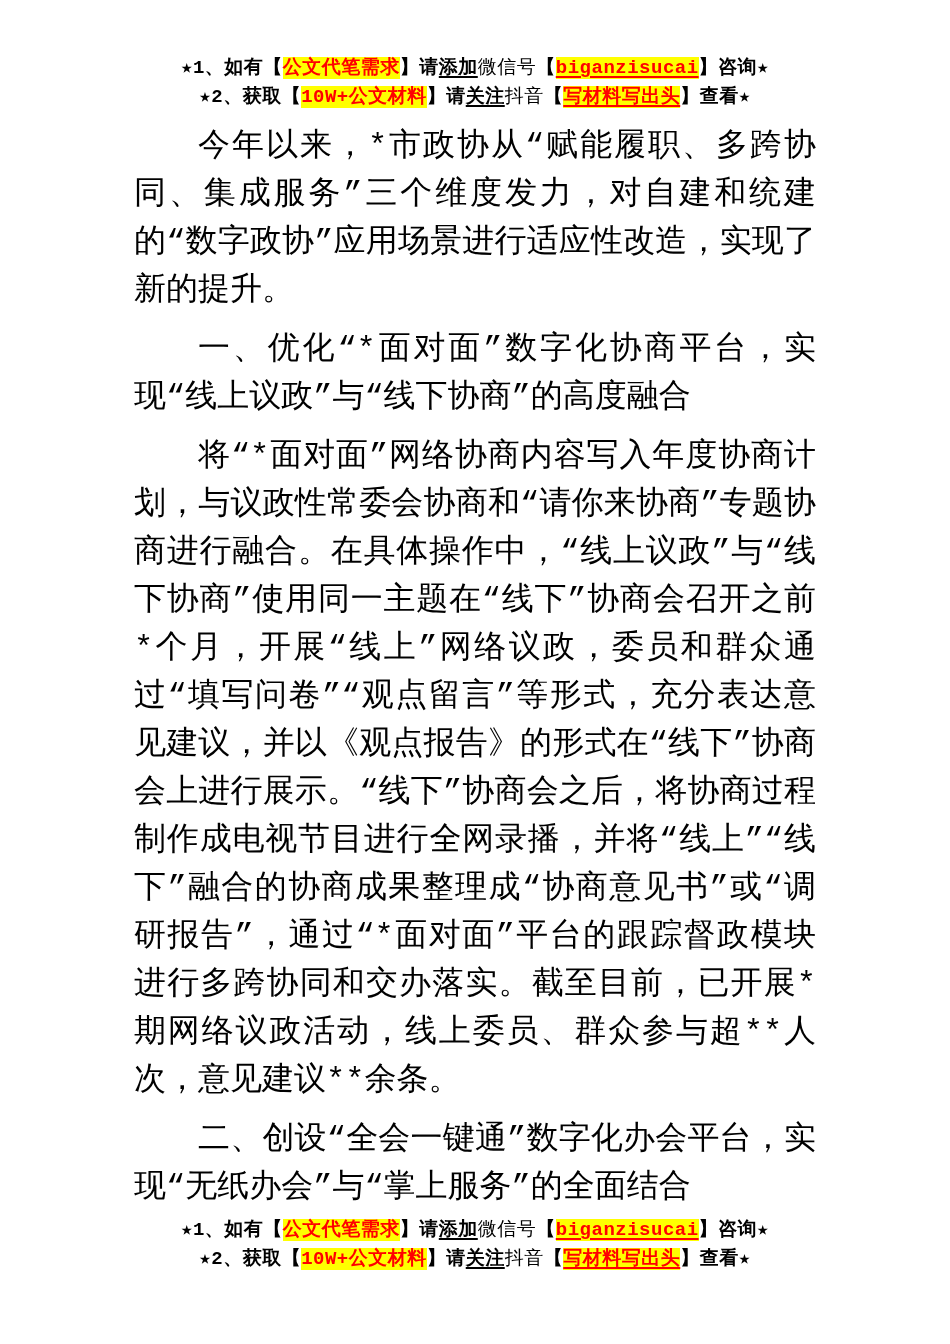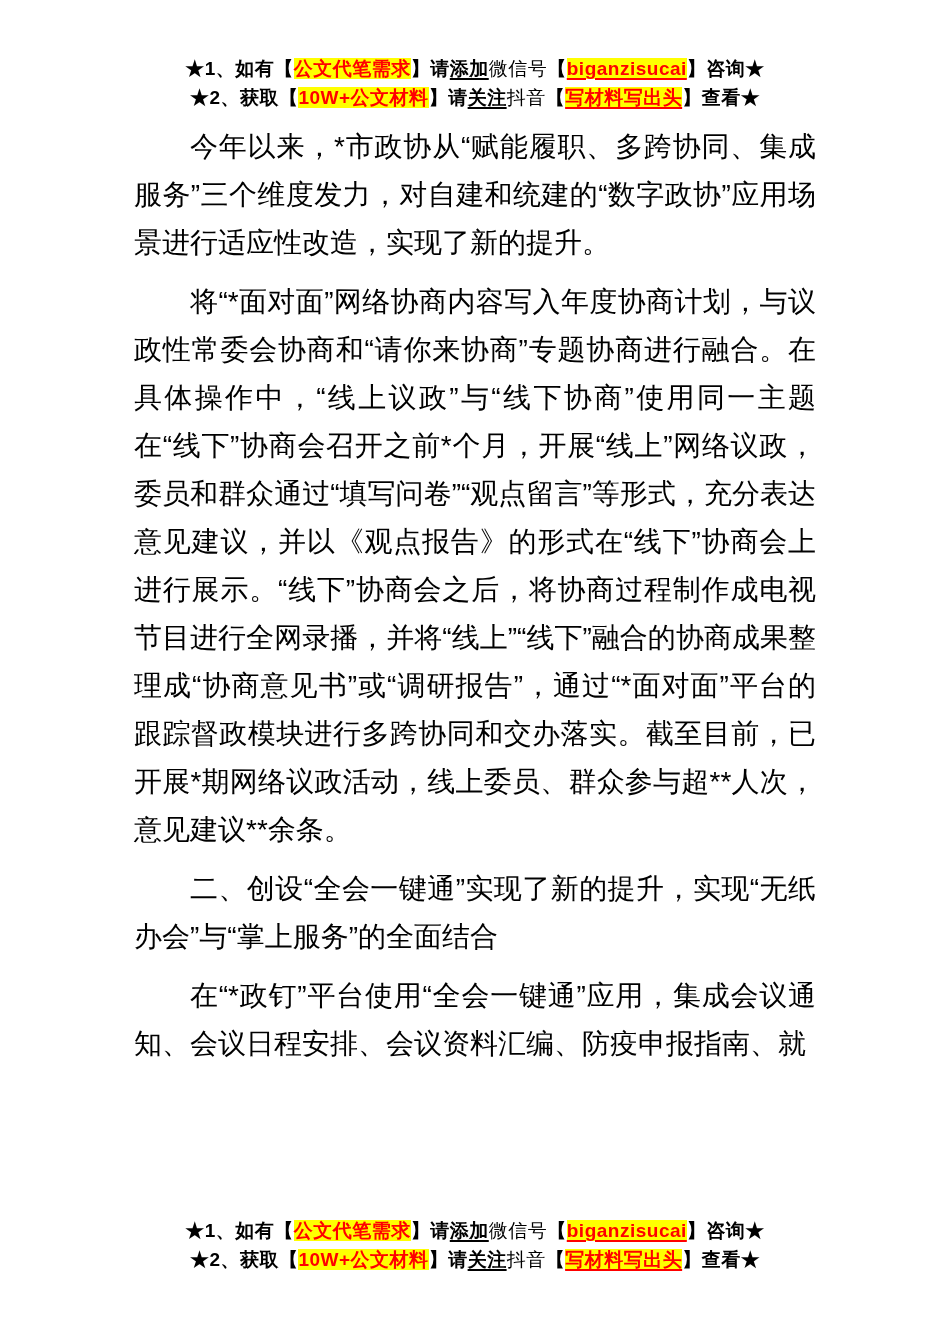--- a/index.html
+++ b/index.html
@@ -8,21 +8,21 @@
     --hl-bg:#ffff00;
     --hl-text:#ff0000;
   }
   html,body{margin:0;padding:0;background:var(--page-bg);}
   .page{
     position:relative;
     width:873px;height:1344px;
     margin:0 auto;
     background:var(--page-bg);
     color:var(--text-color);
-    font-family:Liberation Sans, sans-serif;
+    font-family:Liberation Mono, monospace;
     overflow:hidden;
   }
   .main{
     position:absolute;top:0;left:0;right:0;
     height:1210px;overflow:hidden;
   }
   .banner{
     text-align:center;
     font-size:19px;
     line-height:29px;
@@ -64,41 +64,42 @@
     line-height:49px;
     font-weight:bold;
     text-align:center;
   }
   .content{
     width:682px;
     margin:0 auto;
   }
   .block{
     margin:11px 0 0;
-    font-size:28px;
+    font-size:32px;
     line-height:48px;
     font-weight:normal;
     text-align:justify;
     text-indent:2em;
     word-break:break-all;
   }
 </style>
 </head>
 <body>
 
 <div class="page">
   <div class="main">
     <div class="banner banner-top">
         <div class="banner-line"><span class="seg-bold">★1、如有【</span><span class="seg-highlight-red">公文代笔需求</span><span class="seg-bold">】请</span><span class="seg-bold-underline">添加</span><span class="seg-regular">微信号</span><span class="seg-bold">【</span><span class="seg-highlight-red-underline">biganzisucai</span><span class="seg-bold">】咨询★</span></div>
         <div class="banner-line"><span class="seg-bold">★2、获取【</span><span class="seg-highlight-red">10W+公文材料</span><span class="seg-bold">】请</span><span class="seg-bold-underline">关注</span><span class="seg-regular">抖音</span><span class="seg-bold">【</span><span class="seg-highlight-red-underline">写材料写出头</span><span class="seg-bold">】查看★</span></div>
       </div>
     <div class="content">
         <p class="block paragraph">今年以来，*市政协从“赋能履职、多跨协同、集成服务”三个维度发力，对自建和统建的“数字政协”应用场景进行适应性改造，实现了新的提升。</p>
+        <p class="block heading">一、优化“*面对面”数字化协商平台，实现“线上议政”与“线下协商”的高度融合</p>
         <p class="block paragraph">将“*面对面”网络协商内容写入年度协商计划，与议政性常委会协商和“请你来协商”专题协商进行融合。在具体操作中，“线上议政”与“线下协商”使用同一主题在“线下”协商会召开之前*个月，开展“线上”网络议政，委员和群众通过“填写问卷”“观点留言”等形式，充分表达意见建议，并以《观点报告》的形式在“线下”协商会上进行展示。“线下”协商会之后，将协商过程制作成电视节目进行全网录播，并将“线上”“线下”融合的协商成果整理成“协商意见书”或“调研报告”，通过“*面对面”平台的跟踪督政模块进行多跨协同和交办落实。截至目前，已开展*期网络议政活动，线上委员、群众参与超**人次，意见建议**余条。</p>
-        <p class="block heading">二、创设“全会一键通”实现了新的提升，实现“无纸办会”与“掌上服务”的全面结合</p>
+        <p class="block heading">二、创设“全会一键通”数字化办会平台，实现“无纸办会”与“掌上服务”的全面结合</p>
         <p class="block paragraph">在“*政钉”平台使用“全会一键通”应用，集成会议通知、会议日程安排、会议资料汇编、防疫申报指南、就</p>
       </div>
   </div>
   <div class="banner banner-bottom">
       <div class="banner-line"><span class="seg-bold">★1、如有【</span><span class="seg-highlight-red">公文代笔需求</span><span class="seg-bold">】请</span><span class="seg-bold-underline">添加</span><span class="seg-regular">微信号</span><span class="seg-bold">【</span><span class="seg-highlight-red-underline">biganzisucai</span><span class="seg-bold">】咨询★</span></div>
       <div class="banner-line"><span class="seg-bold">★2、获取【</span><span class="seg-highlight-red">10W+公文材料</span><span class="seg-bold">】请</span><span class="seg-bold-underline">关注</span><span class="seg-regular">抖音</span><span class="seg-bold">【</span><span class="seg-highlight-red-underline">写材料写出头</span><span class="seg-bold">】查看★</span></div>
     </div>
 </div>
 
 </body></html>

